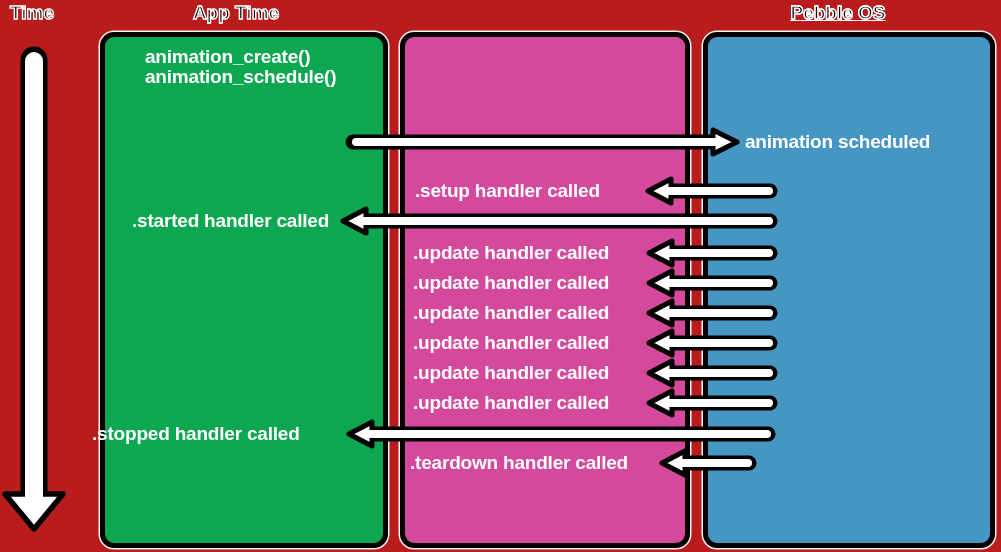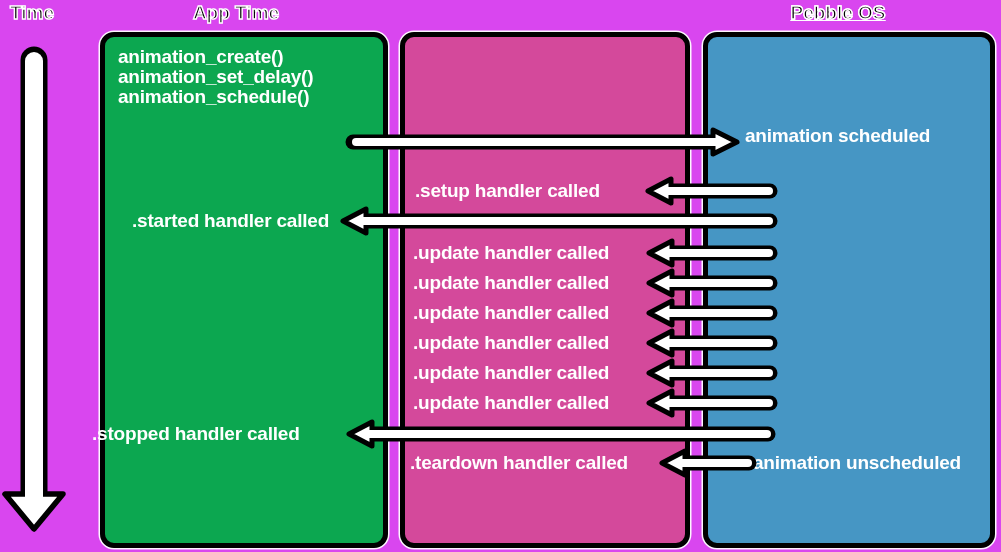--- a/index.html
+++ b/index.html
@@ -1,20 +1,20 @@
 <!DOCTYPE html>
 <html><head>
 <meta charset="utf-8">
 <style>
   html, body { margin: 0; padding: 0; background: #000; }
   .stage {
     position: relative;
     width: 1001px;
     height: 552px;
-    background: #d946ef;
+    background: #b91c1c;
     overflow: hidden;
     font-family: "Liberation Sans", "DejaVu Sans", sans-serif;
   }
   .hdr {
     position: absolute;
     top: 2px;
     height: 22px;
     line-height: 22px;
     font-size: 19px;
     font-weight: 700;
@@ -49,21 +49,21 @@
   .fn-list {
     position: absolute;
     left: 118px;
     top: 47px;
     font-size: 19px;
     font-weight: 700;
     color: #fff;
     letter-spacing: -0.2px;
     white-space: nowrap;
   }
-  .fn-list .fn { height: 20px; line-height: 20px; }
+  .fn-list .fn { height: 20px; line-height: 20px; margin-left: 27px; }
   svg.arrows {
     position: absolute;
     left: 0; top: 0;
     pointer-events: none;
   }
 </style>
 </head>
 <body>
 
 <div class="stage">
@@ -71,37 +71,35 @@
   <div class="hdr" style="left:10px;">Time</div>
   <div class="hdr centered" style="left:236px;">App Time</div>
   <div class="hdr centered" style="left:838px;text-decoration:underline;">Pebble OS</div>
 
   <div class="box green"></div>
   <div class="box magenta"></div>
   <div class="box blue"></div>
 
   <div class="fn-list">
     <div class="fn">animation_create()</div>
-    <div class="fn">animation_set_delay()</div>
     <div class="fn">animation_schedule()</div>
   </div>
   <div class="lbl" style="left:132px; top:209px;">.started handler called</div>
   <div class="lbl" style="left:92px; top:422px;">.stopped handler called</div>
 
   <div class="lbl" style="left:415px; top:179px;">.setup handler called</div>
   <div class="lbl" style="left:413px; top:241px;">.update handler called</div>
   <div class="lbl" style="left:413px; top:271px;">.update handler called</div>
   <div class="lbl" style="left:413px; top:301px;">.update handler called</div>
   <div class="lbl" style="left:413px; top:331px;">.update handler called</div>
   <div class="lbl" style="left:413px; top:361px;">.update handler called</div>
   <div class="lbl" style="left:413px; top:391px;">.update handler called</div>
   <div class="lbl" style="left:410px; top:451px;">.teardown handler called</div>
 
-  <div class="lbl" style="left:745px; top:124px;">animation scheduled</div>
-  <div class="lbl" style="left:753px; top:451px;">animation unscheduled</div>
+  <div class="lbl" style="left:745px; top:130px;">animation scheduled</div>
 
   <svg class="arrows" width="1001" height="552" viewBox="0 0 1001 552">
 
     <g>
       <line x1="34" y1="60" x2="34" y2="497" stroke="#000" stroke-width="27" stroke-linecap="round"></line>
       <polygon points="34,529 5,494 63,494" fill="#fff" stroke="#000" stroke-width="5.5" stroke-linejoin="round"></polygon>
       <line x1="34" y1="61" x2="34" y2="503" stroke="#fff" stroke-width="18" stroke-linecap="round"></line>
     </g>
 
     <g>

